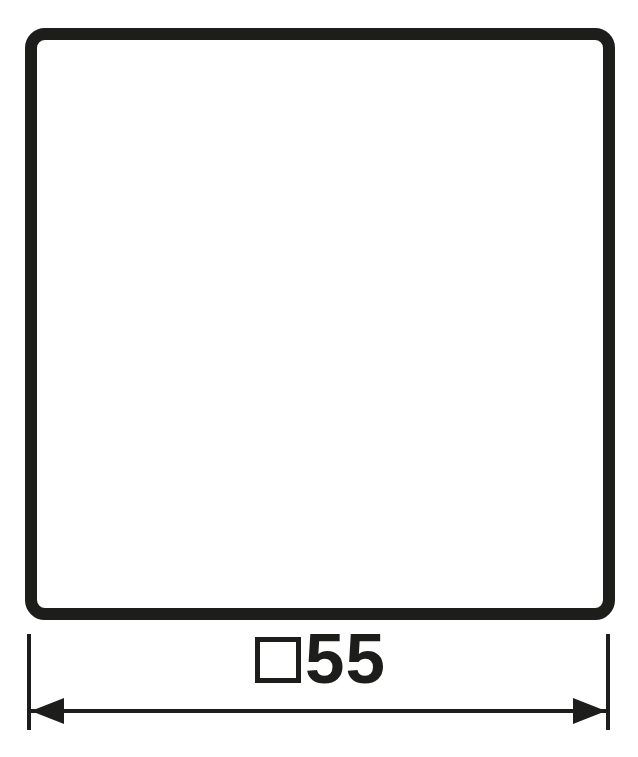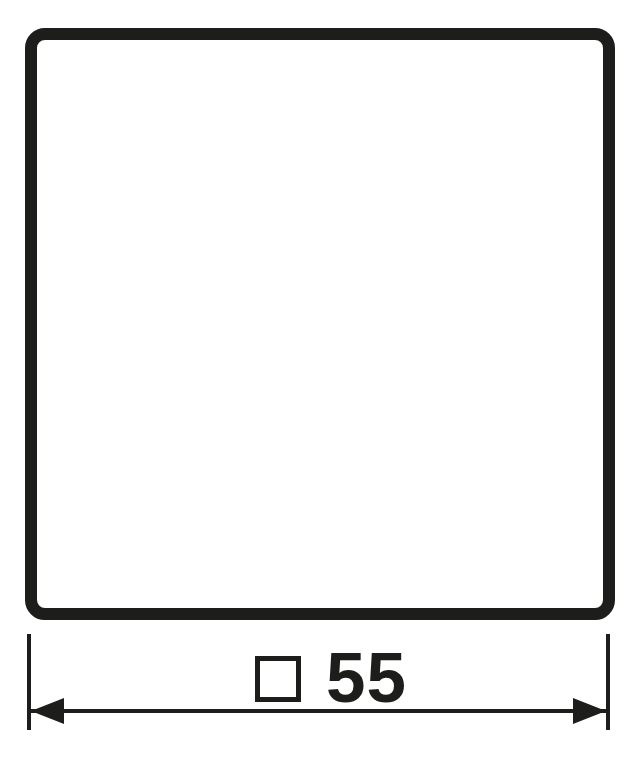--- a/index.html
+++ b/index.html
@@ -54,25 +54,25 @@
     height: 0;
     border-top: 13px solid transparent;
     border-bottom: 13px solid transparent;
   }
   .arrow.left  { left: 31px;  border-right: 33px solid var(--line, #1d1d1b); }
   .arrow.right { left: 573px; border-left:  33px solid var(--line, #1d1d1b); }
   
   .dimlabel {
     position: absolute;
     left: 255px;
-    top: 651px;
+    top: 632px;
     height: 56px;
     display: flex;
     align-items: center;
-    gap: 25px;
+    gap: 4px;
   }
   .sq {
     display: inline-block;
     width: 46px;
     height: 46px;
     box-sizing: border-box;
     border: 5px solid var(--line, #1d1d1b);
     background: transparent;
   }
   .val {

